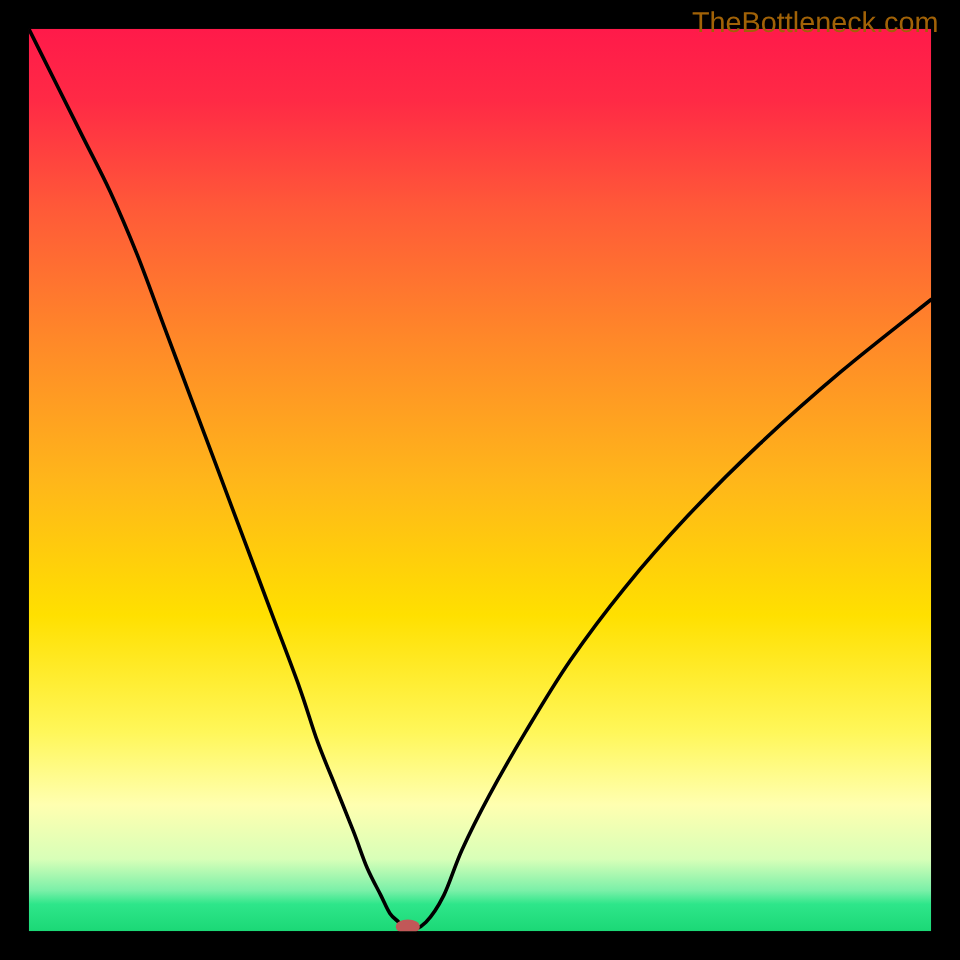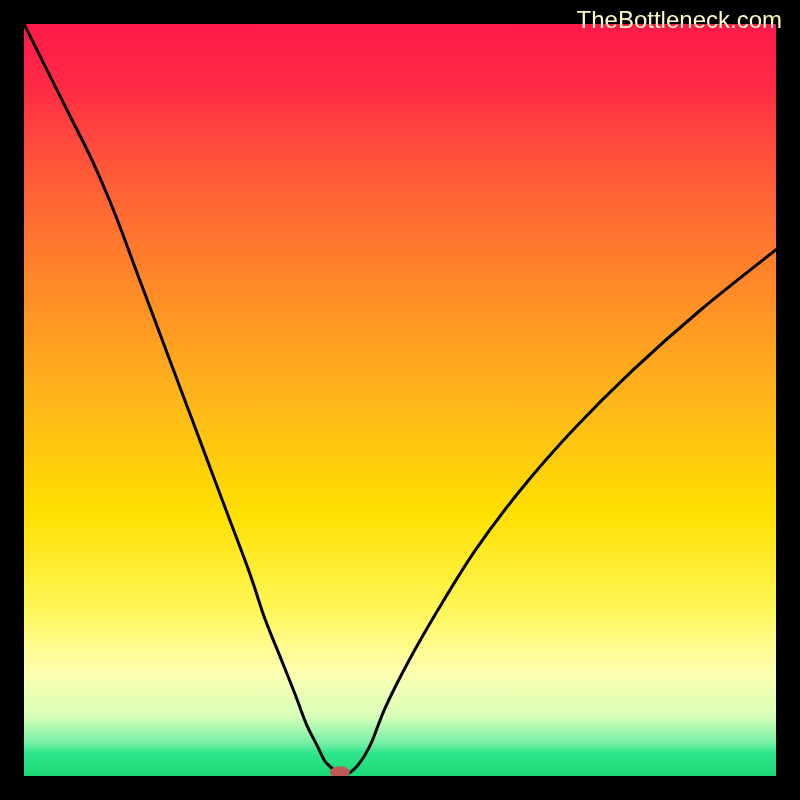--- a/index.html
+++ b/index.html
@@ -8,21 +8,21 @@
     width: 800px;
     height: 800px;
     background: #000;
     position: relative;
     font-family: Arial, Helvetica, sans-serif;
   }
   .watermark {
     position: absolute;
     top: 6px;
     right: 18px;
-    color: #fef9c3;
+    color: #a16207;
     font-size: 24px;
     font-weight: 500;
     z-index: 10;
   }
   .frame {
     position: absolute;
     top: 24px;
     left: 24px;
     width: 752px;
     height: 752px;

